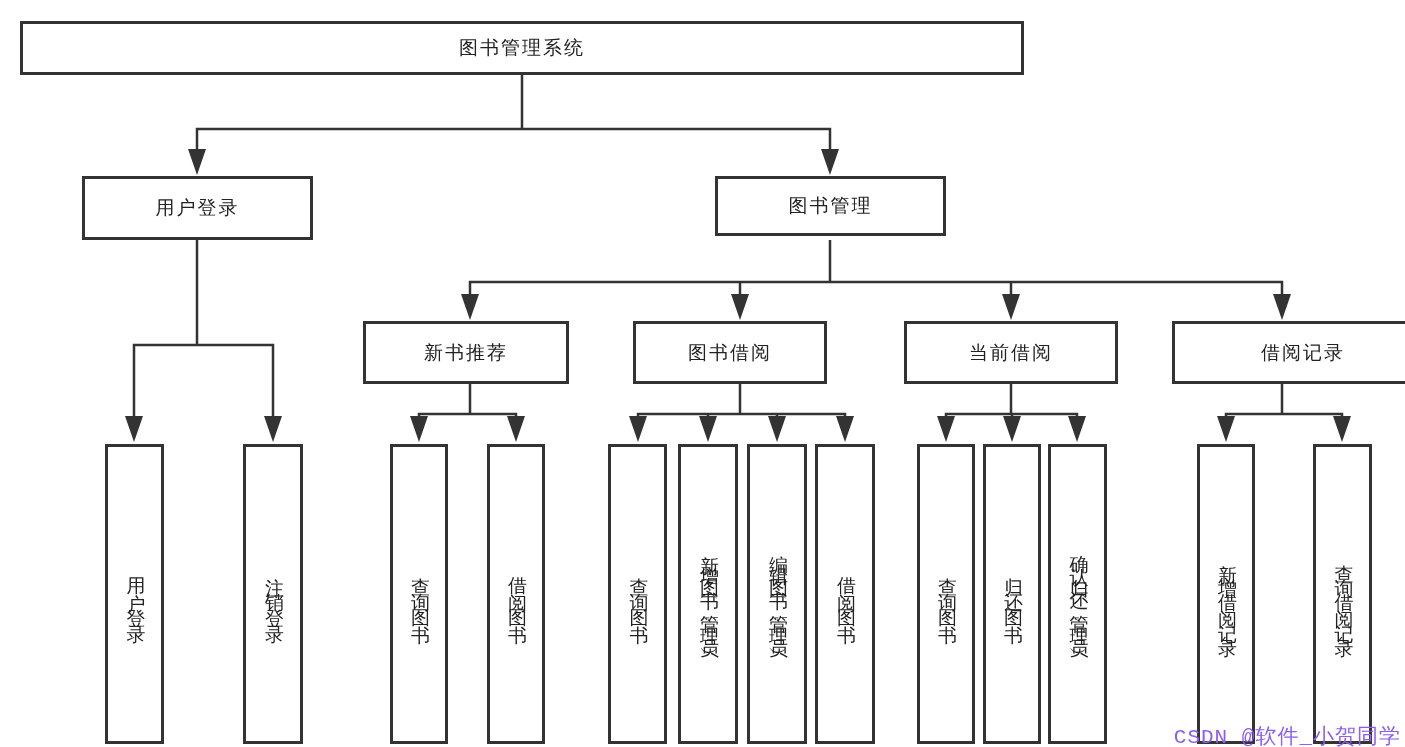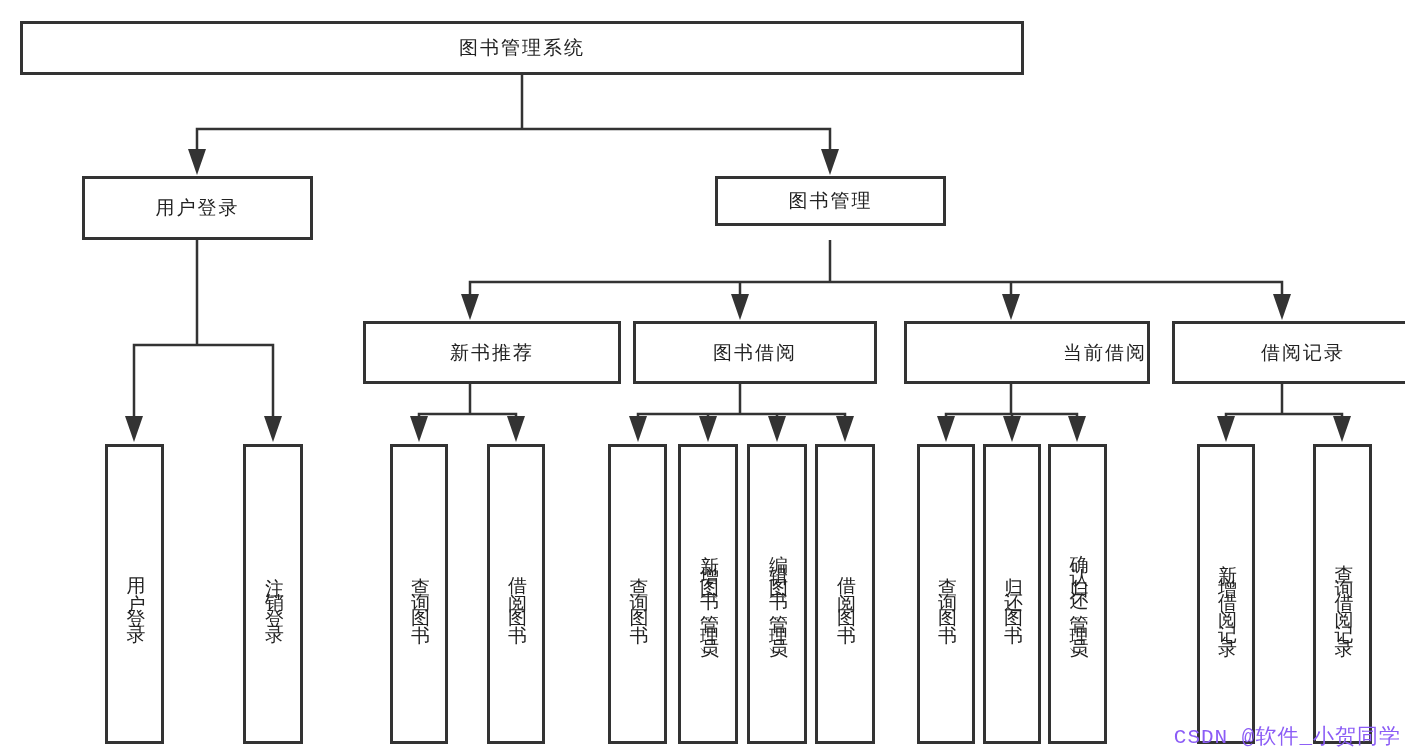--- a/index.html
+++ b/index.html
@@ -38,25 +38,25 @@
     font-size: 19px;
     color: #222222;
     line-height: 1;
   }
   .ls4 { letter-spacing: 16px; }
   .ls6 { letter-spacing: 15px; }
   .ls9 { letter-spacing: 12px; }
   
   .n-root   { left: 20px;  top: 13px;  width: 1004px; height: 54px; }
   .n-login  { left: 82px;  top: 168px; width: 231px;  height: 64px; }
-  .n-mgmt   { left: 715px; top: 168px; width: 231px;  height: 50px; }
+  .n-mgmt   { left: 715px; top: 168px; width: 231px;  height: 60px; }
   .n-l3     { top: 313px; height: 63px; }
-  .n-new    { left: 363px;  width: 258px; }
-  .n-borrow { left: 633px;  width: 244px; }
-  .n-cur    { left: 904px;  width: 246px; justify-content: flex-end; }
+  .n-new    { left: 363px;  width: 206px; }
+  .n-borrow { left: 633px;  width: 194px; }
+  .n-cur    { left: 904px;  width: 214px; }
   .n-rec    { left: 1172px; width: 262px; }
   .leaf     { top: 436px; height: 300px; }
   .lf-a1 { left: 105px;  width: 59px; }
   .lf-a2 { left: 243px;  width: 60px; }
   .lf-b1 { left: 390px;  width: 58px; }
   .lf-b2 { left: 487px;  width: 58px; }
   .lf-c1 { left: 608px;  width: 59px; }
   .lf-c2 { left: 678px;  width: 60px; }
   .lf-c3 { left: 747px;  width: 60px; }
   .lf-c4 { left: 815px;  width: 60px; }

